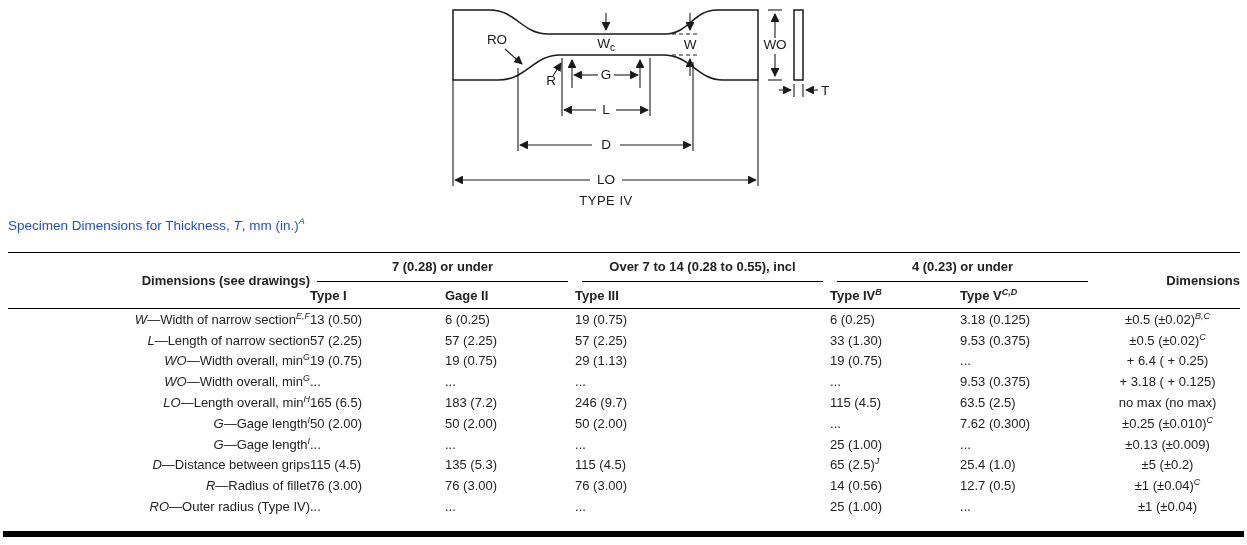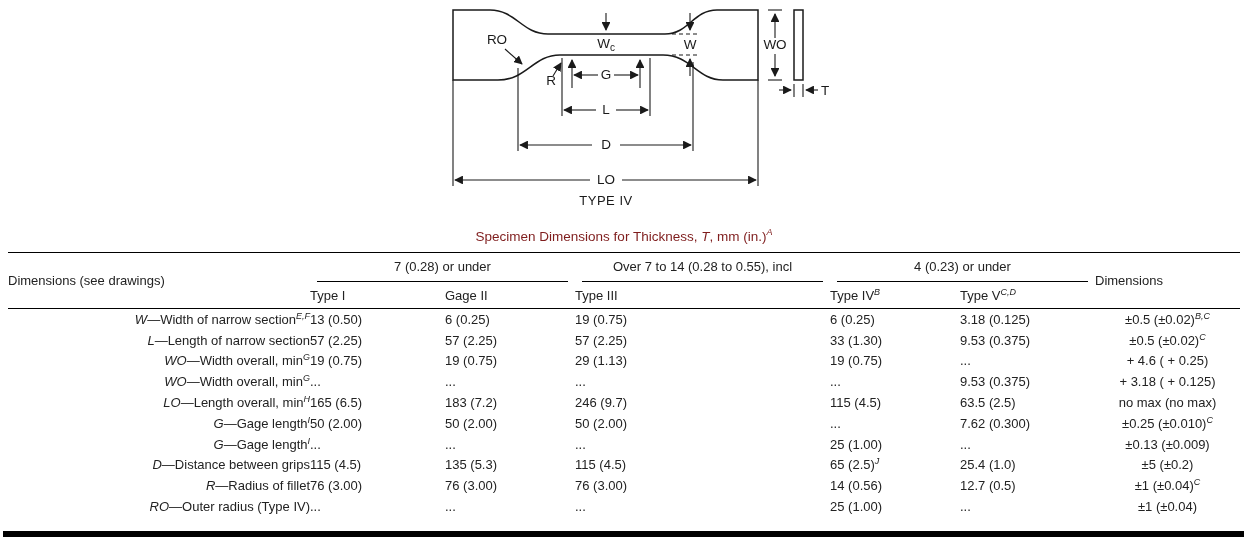--- a/index.html
+++ b/index.html
@@ -4,30 +4,30 @@
 <style>
   html,body{margin:0;padding:0}
   body{
     width:1247px;height:545px;position:relative;background:#ffffff;
     font-family:"Liberation Sans",sans-serif;color:#222;
     -webkit-font-smoothing:antialiased;overflow:hidden;
   }
   .figure{position:absolute;left:430px;top:2px;width:454px;height:218px}
   .figure svg text{font-family:"Liberation Sans",sans-serif;font-size:13.5px;fill:#1a1a1a}
   .figure svg .cap{font-size:13px;letter-spacing:.5px}
-  .tbl-title{position:absolute;top:227px;left:8px;width:1232px;text-align:center;font-size:13.5px;color:#7f1d1d}
+  .tbl-title{position:absolute;top:216px;left:8px;width:1232px;text-align:left;font-size:13.5px;color:#1d4ed8}
   .tbl-title i{font-style:italic}
   .tbl-title sup{font-style:italic;font-size:9px}
   #tbl{
     position:absolute;top:252px;left:8px;width:1232px;
     border-collapse:collapse;table-layout:fixed;
     font-size:13px;color:#222;border-top:1px solid #000;
   }
-  #tbl th{font-weight:400;padding:0}
-  .h-dims,.h-tol{vertical-align:middle;text-align:left}
+  #tbl th{font-weight:700;padding:0}
+  .h-dims,.h-tol{vertical-align:middle;text-align:right}
   .h-group{padding:0;vertical-align:bottom}
   .gu{display:block;margin:0 7px;height:28px;line-height:27px;text-align:center;border-bottom:1px solid #000}
   .h-type{height:26px;text-align:left;vertical-align:middle}
   #tbl tbody{border-top:1.5px solid #000}
   #tbl td{height:20.8px;padding:0;line-height:1;vertical-align:middle}
   td.lbl{text-align:right;padding-left:7px}
   td.lbl i{font-style:italic}
   td.val{text-align:left}
   td.tol{text-align:center;padding-left:17px}
   sup.fn{font-style:italic;font-size:9px;line-height:0}
@@ -164,21 +164,21 @@
         <td class="val">9.53 (0.375)</td>
         <td class="tol">±0.5 (±0.02)<sup class="fn">C</sup></td>
       </tr>
       <tr>
         <td class="lbl"><i>WO</i>—Width overall, min<sup class="fn">G</sup></td>
         <td class="val">19 (0.75)</td>
         <td class="val">19 (0.75)</td>
         <td class="val">29 (1.13)</td>
         <td class="val">19 (0.75)</td>
         <td class="val">...</td>
-        <td class="tol">+ 4.6 ( + 0.25)</td>
+        <td class="tol">+ 6.4 ( + 0.25)</td>
       </tr>
       <tr>
         <td class="lbl"><i>WO</i>—Width overall, min<sup class="fn">G</sup></td>
         <td class="val">...</td>
         <td class="val">...</td>
         <td class="val">...</td>
         <td class="val">...</td>
         <td class="val">9.53 (0.375)</td>
         <td class="tol">+ 3.18 ( + 0.125)</td>
       </tr>

